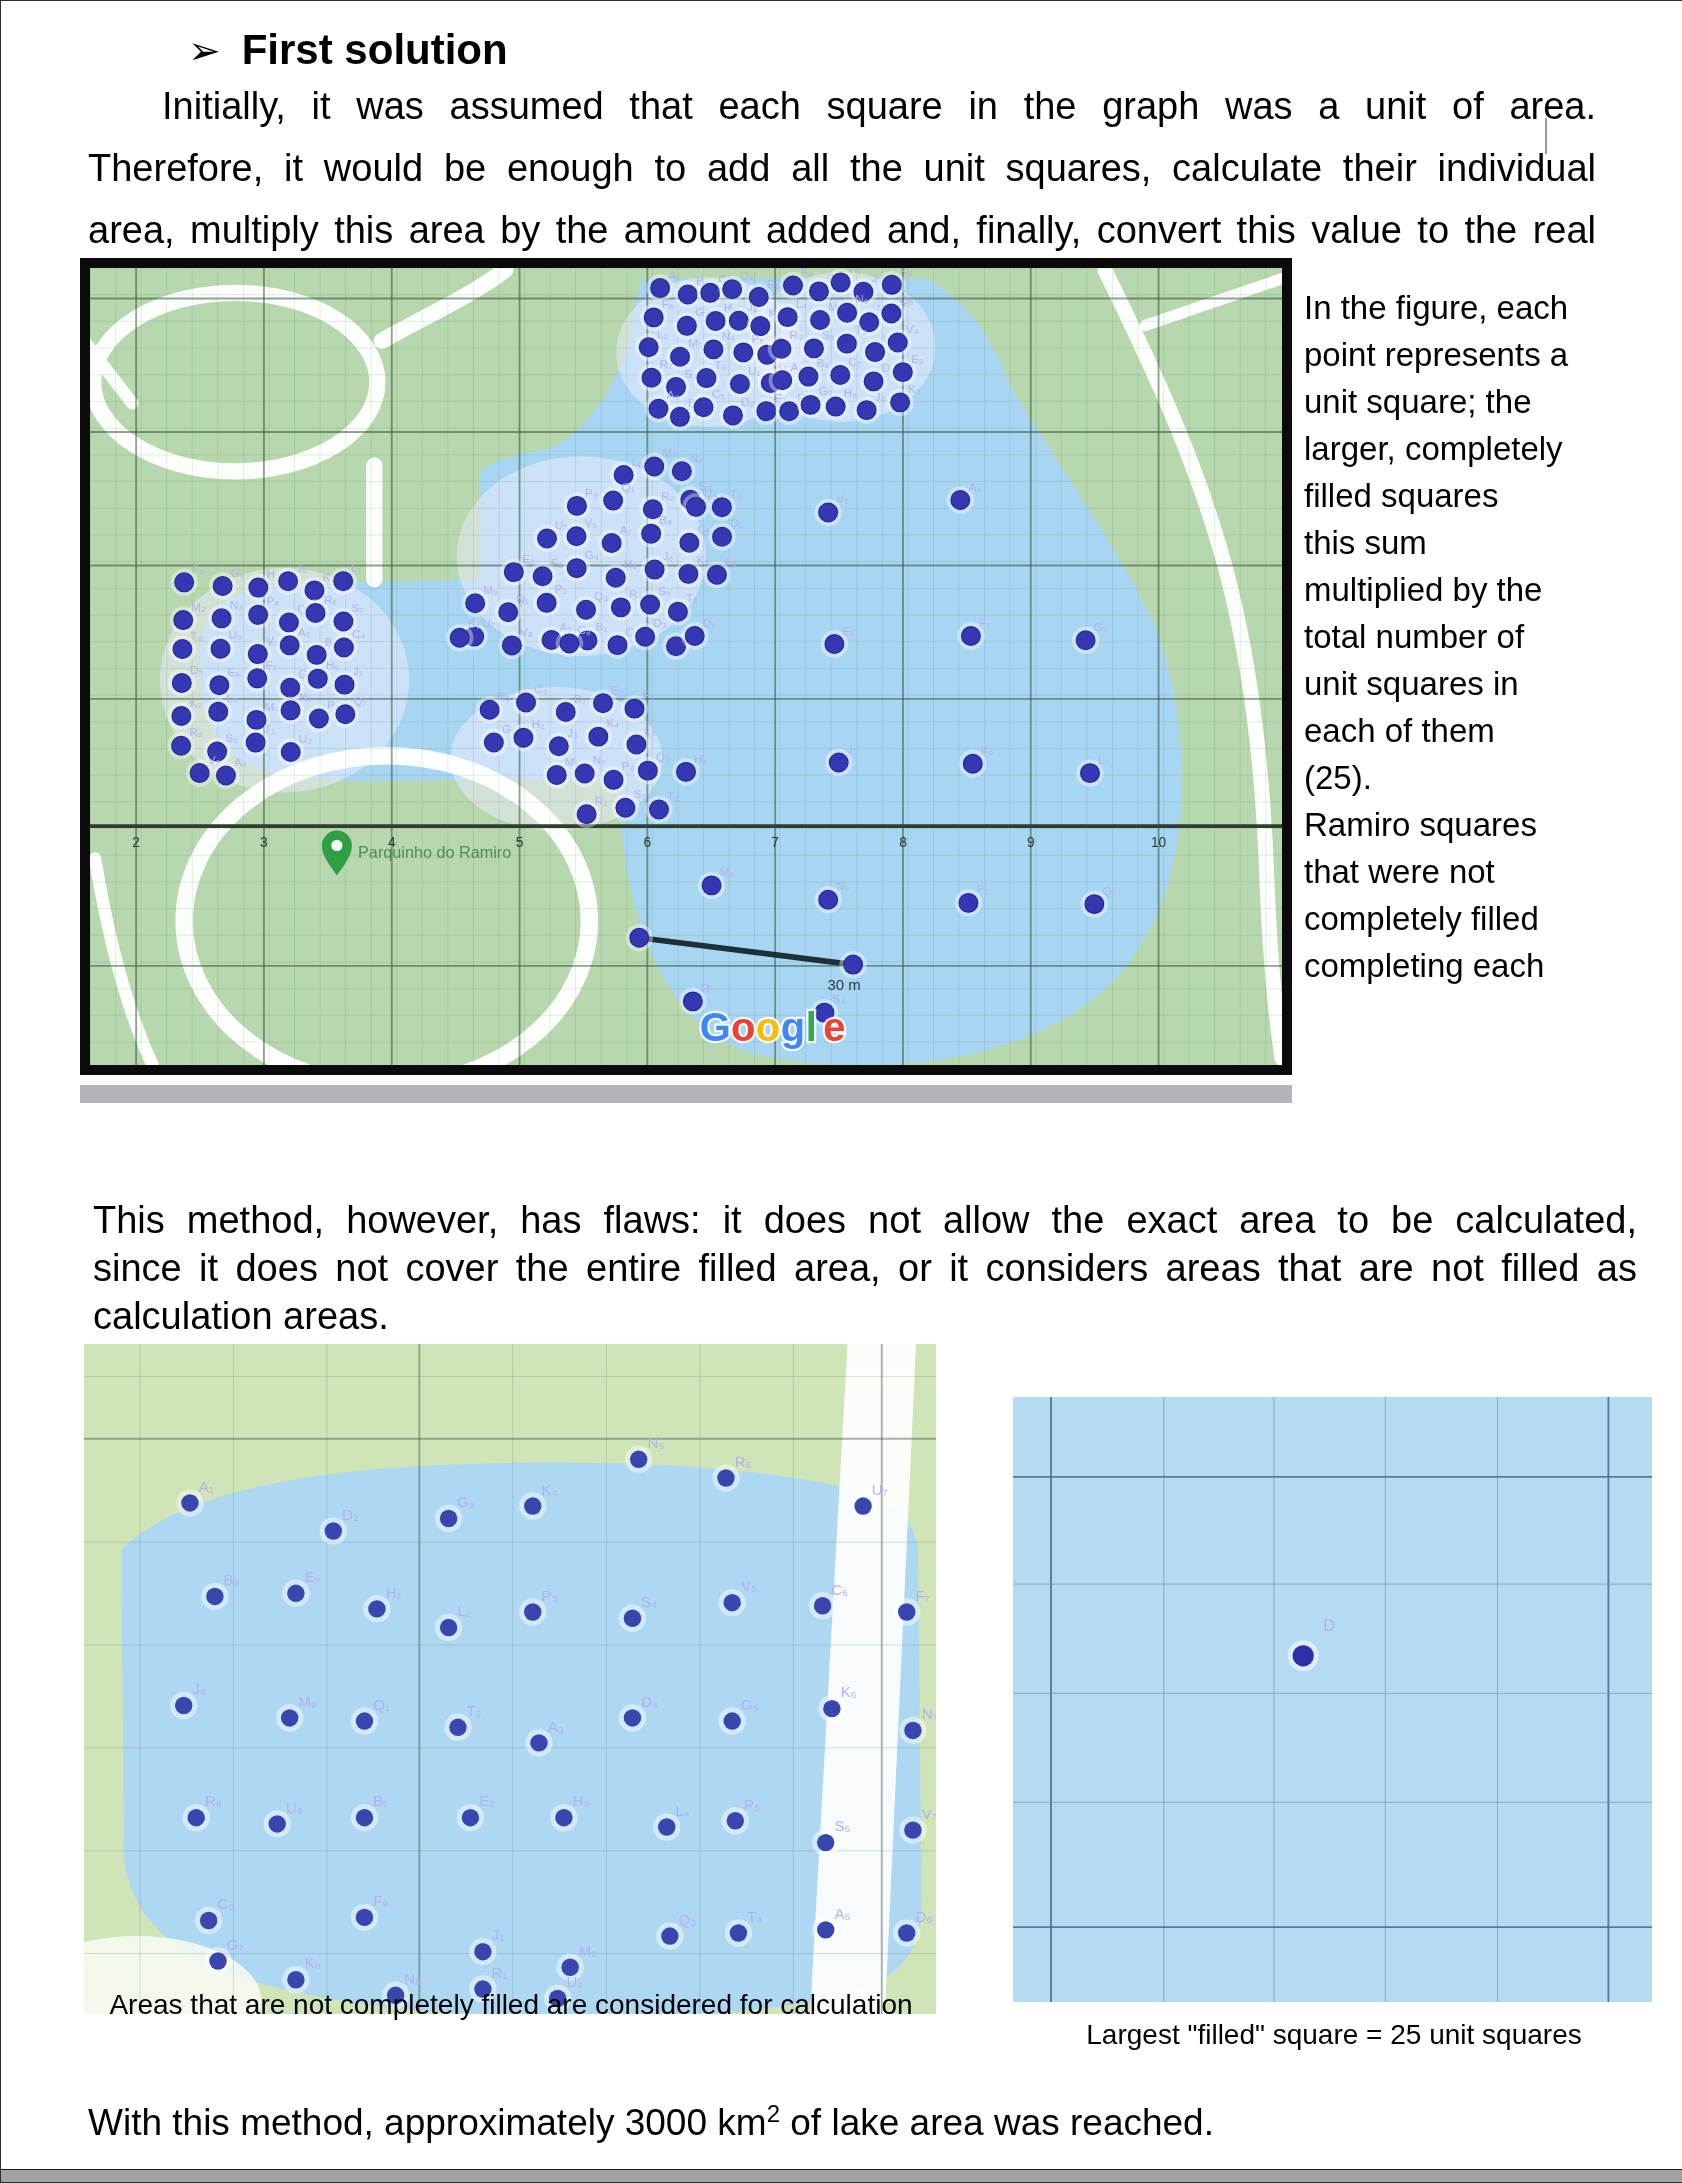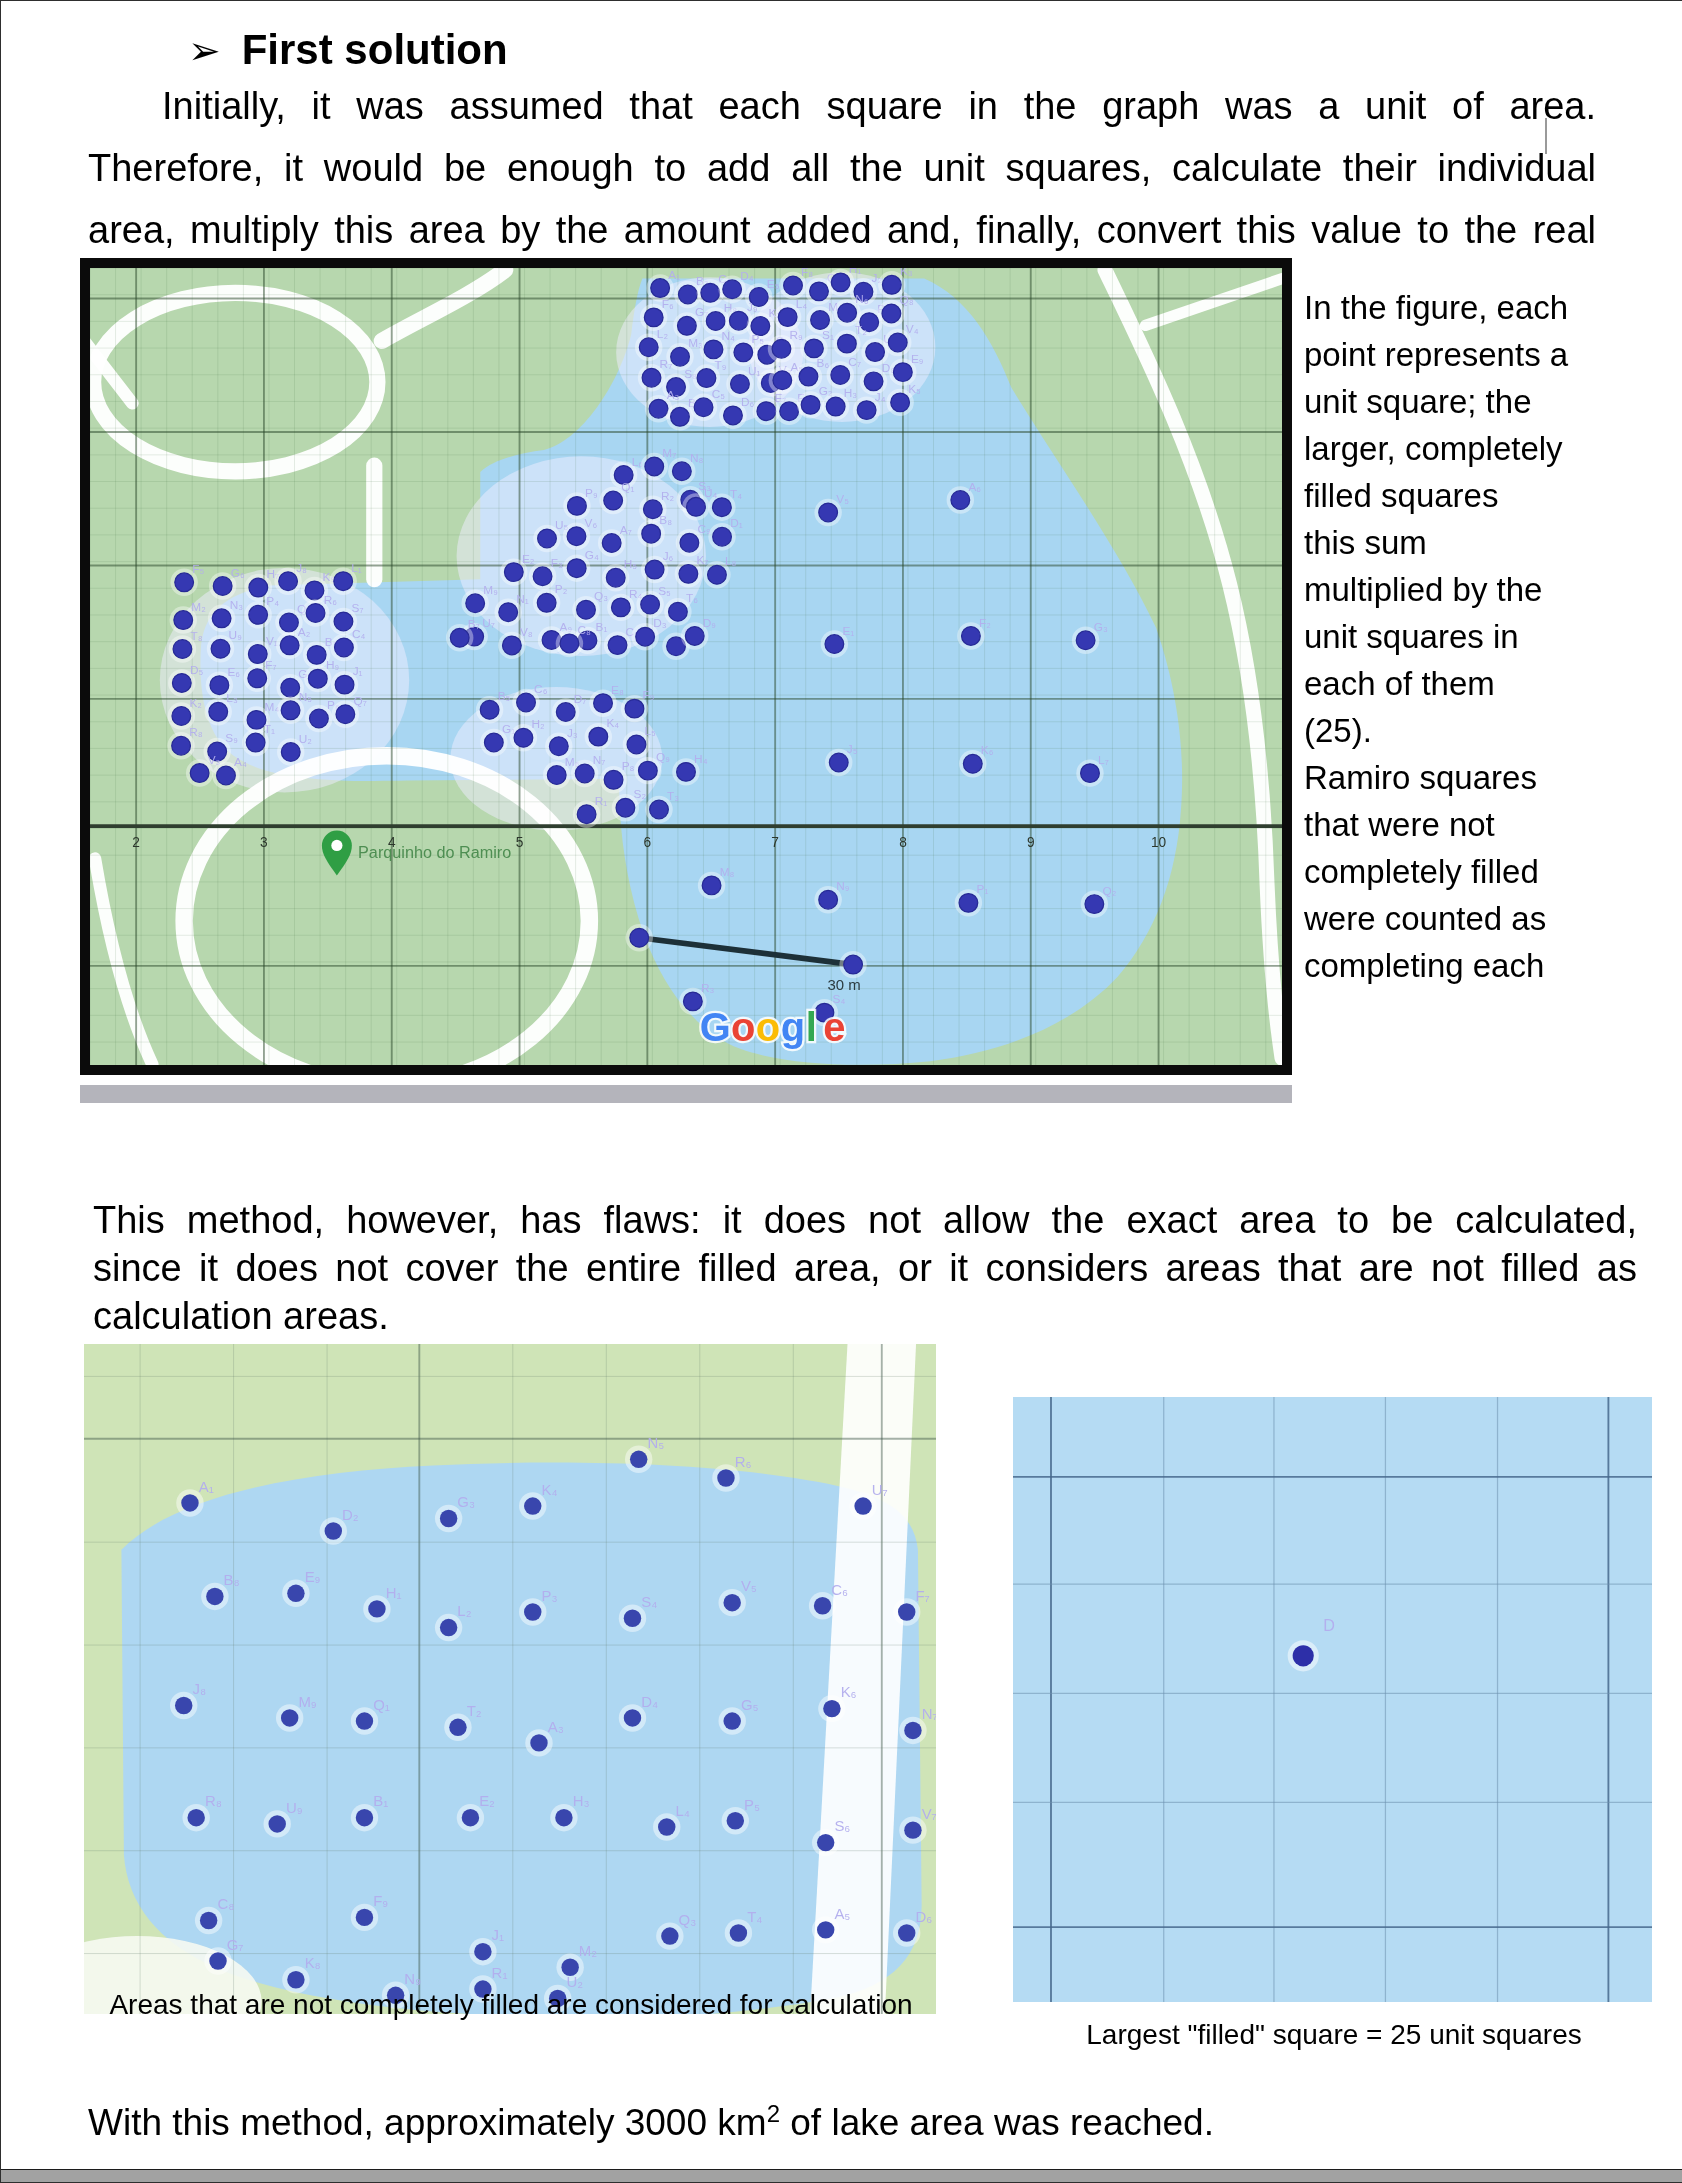--- a/index.html
+++ b/index.html
@@ -654,27 +654,27 @@
   <div id="fig1shadow" class="abs"></div>
 
   <div id="sidetext" class="abs">
       <div>In the figure, each</div>
       <div>point represents a</div>
       <div>unit square; the</div>
       <div>larger, completely</div>
       <div>filled squares</div>
       <div>this sum</div>
       <div>multiplied by the</div>
+      <div>total number of</div>
       <div>unit squares in</div>
       <div>each of them</div>
       <div>(25).</div>
       <div>Ramiro squares</div>
       <div>that were not</div>
       <div>completely filled</div>
-      <div>were counted as</div>
       <div>completing each</div>
     </div>
 
   <div id="para2" class="abs para">
       <div class="jline first">This method, however, has flaws: it does not allow the exact area to be calculated,</div>
       <div class="jline">since it does not cover the entire filled area, or it considers areas that are not filled as</div>
       <div class="jline last">calculation areas.</div>
     </div>
 
   <div id="fig2" class="abs">

